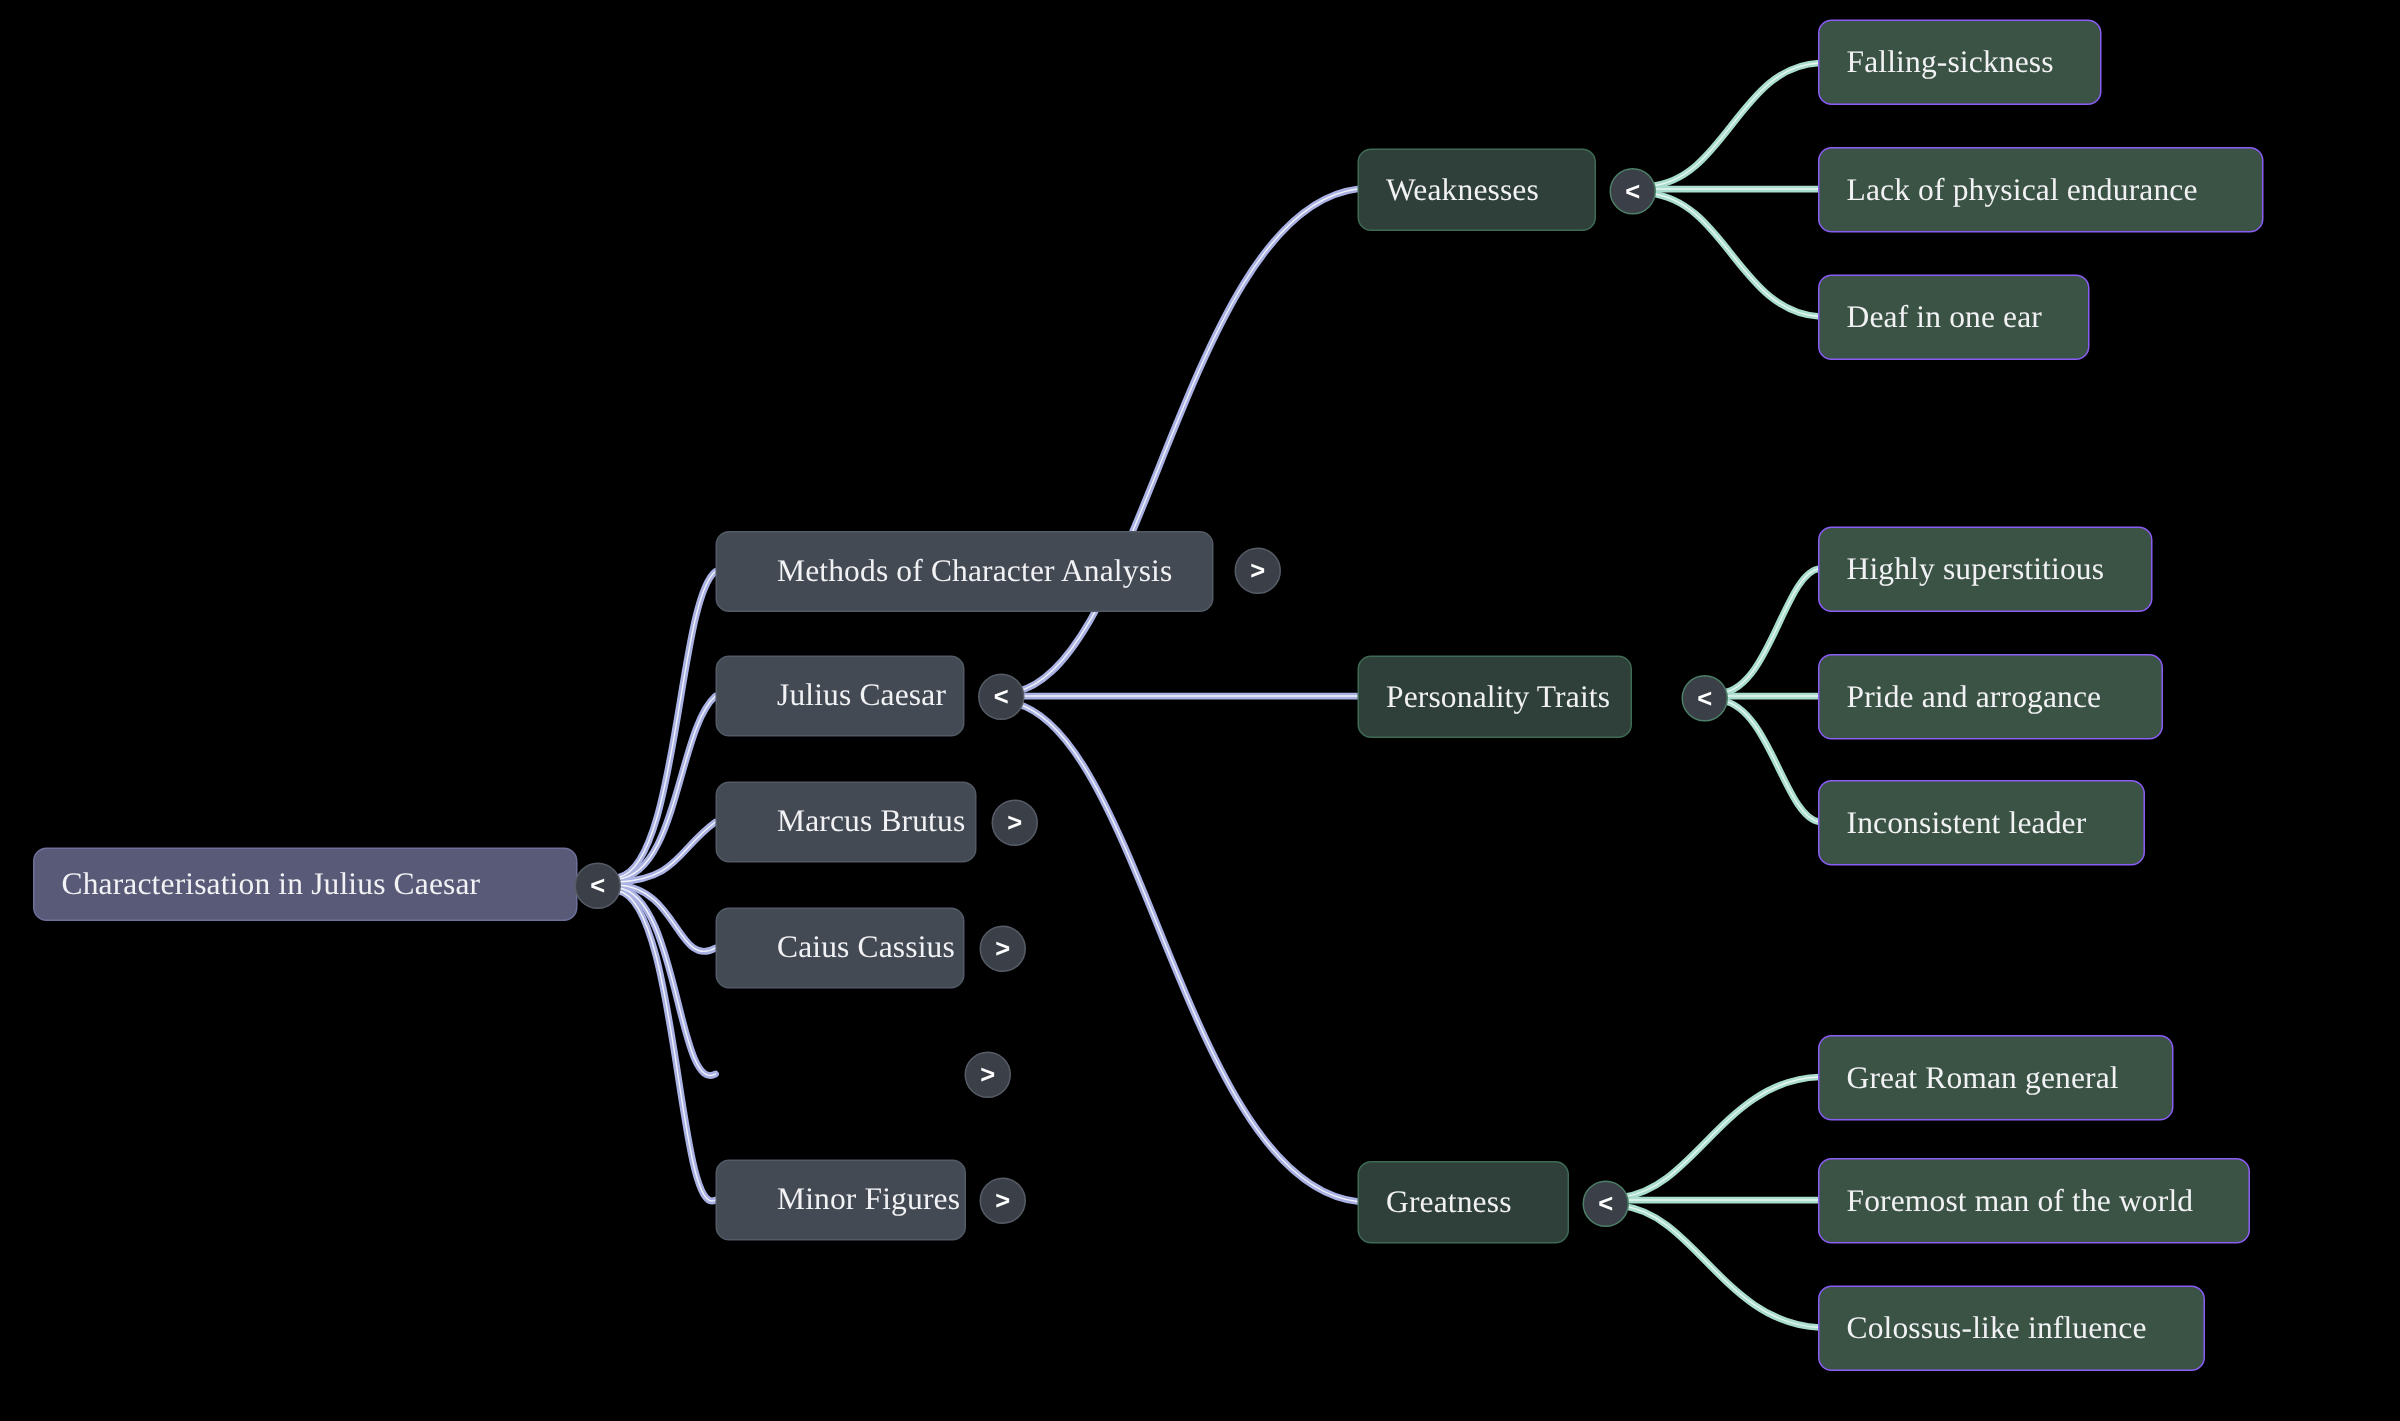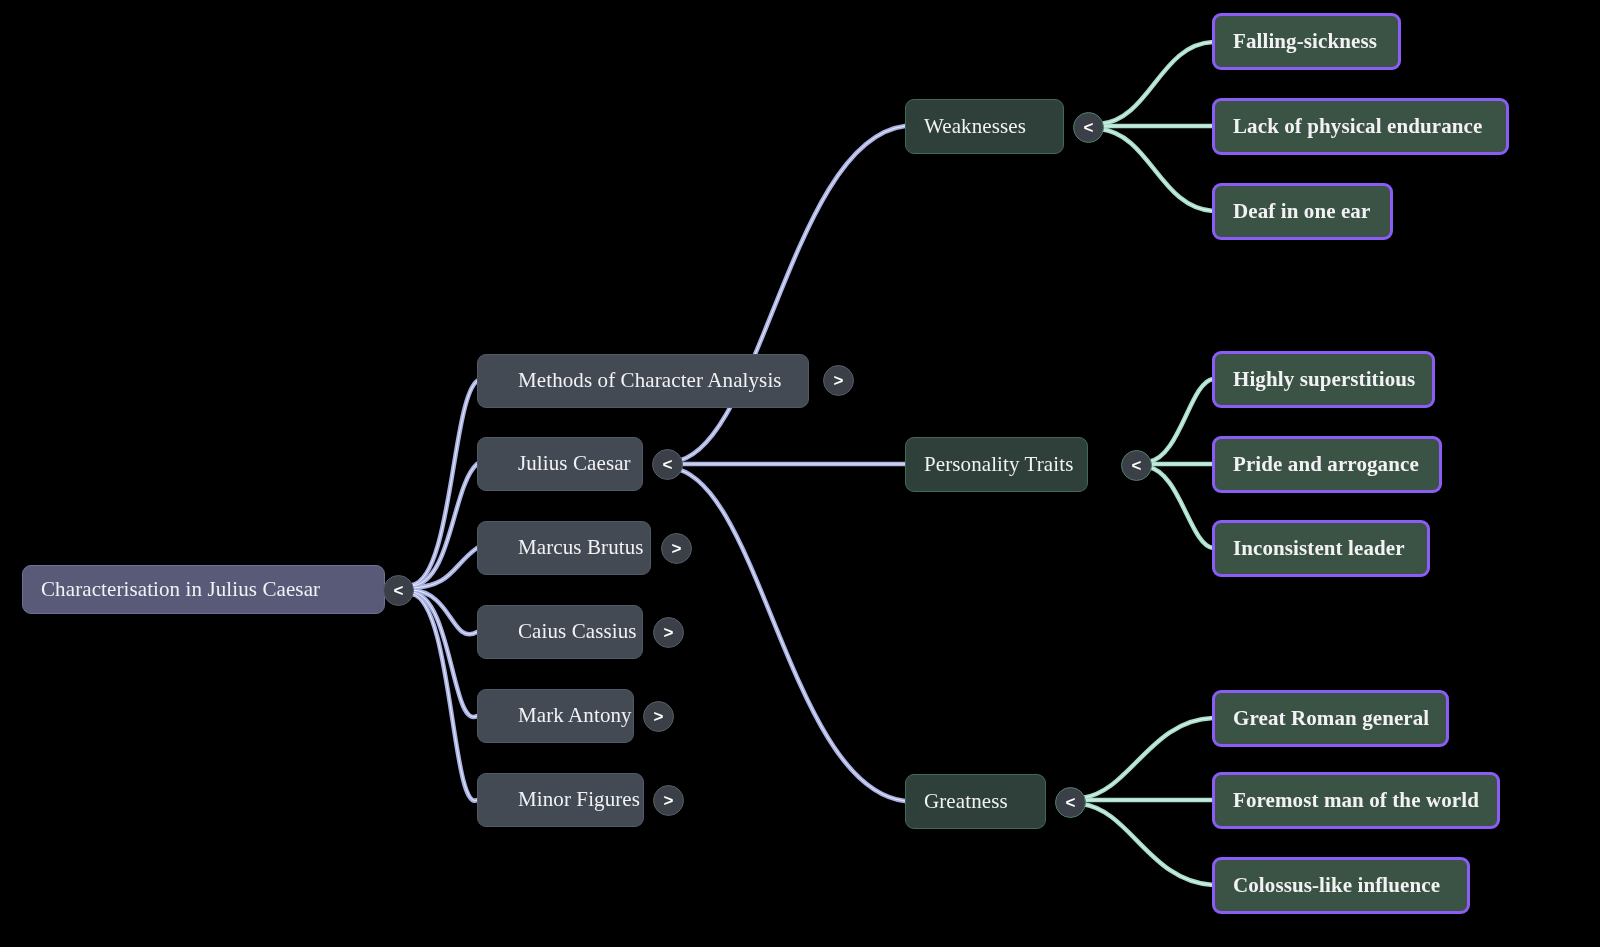--- a/index.html
+++ b/index.html
@@ -50,22 +50,21 @@
     background: #434a54;
     border: 1px solid #525a66;
     padding-left: 40px;
   }
   .node.section {
     background: #2f3f39;
     border: 1px solid #3e6b55;
   }
   .node.leaf {
     background: #3b5345;
-    border: 3px solid #8b5cf6;
-    font-weight: bold;
+    border: 1px solid #8b5cf6;
   }
   .toggle {
     position: absolute;
     width: 29px;
     height: 29px;
     border-radius: 50%;
     background: #3b4048;
     border: 1px solid #565c66;
     color: #ffffff;
     font-family: "Liberation Sans", sans-serif;
@@ -176,23 +175,20 @@
     <span>&gt;</span>
   </div>
 
   <div class="node branch" style="left:477px; top:605px; width:166px; height:54px;">
     <span>Caius Cassius</span>
   </div>
   <div class="toggle" style="left:653px; top:617px;">
     <span>&gt;</span>
   </div>
 
-  <div class="node branch" style="left:477px; top:689px; width:157px; height:54px;">
-    <span>Mark Antony</span>
-  </div>
   <div class="toggle" style="left:643px; top:701px;">
     <span>&gt;</span>
   </div>
 
   <div class="node branch" style="left:477px; top:773px; width:167px; height:54px;">
     <span>Minor Figures</span>
   </div>
   <div class="toggle" style="left:653px; top:785px;">
     <span>&gt;</span>
   </div>

